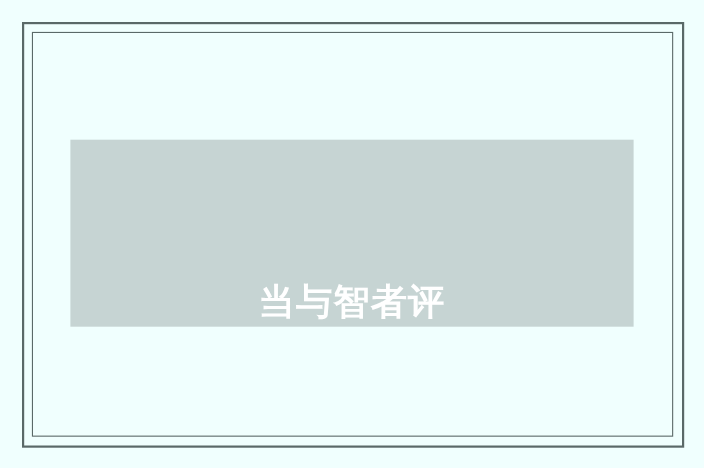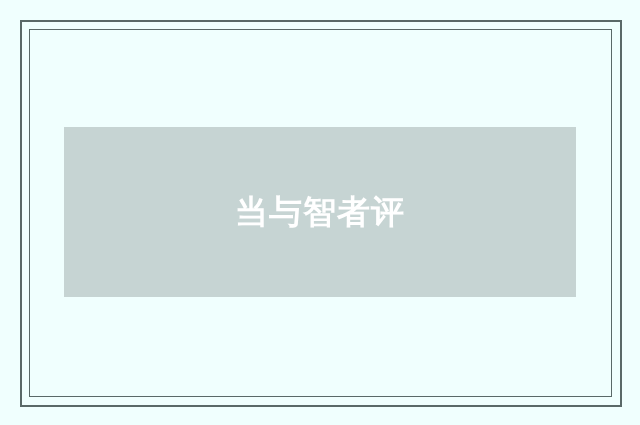--- a/index.html
+++ b/index.html
@@ -21,21 +21,21 @@
     left: 29px; top: 29px;
     width: 581px; height: 366px;
     border: 1px solid #5a6968;
   }
   .placeholder-box {
     position: absolute;
     left: 64px; top: 127px;
     width: 512px; height: 170px;
     background: #c6d4d3;
     display: flex;
-    align-items: center;
+    align-items: flex-end;
     justify-content: center;
   }
   .placeholder-text {
     color: #ffffff;
     font-size: 33px;
     font-weight: bold;
     letter-spacing: 1px;
   }
 </style>
 </head>

